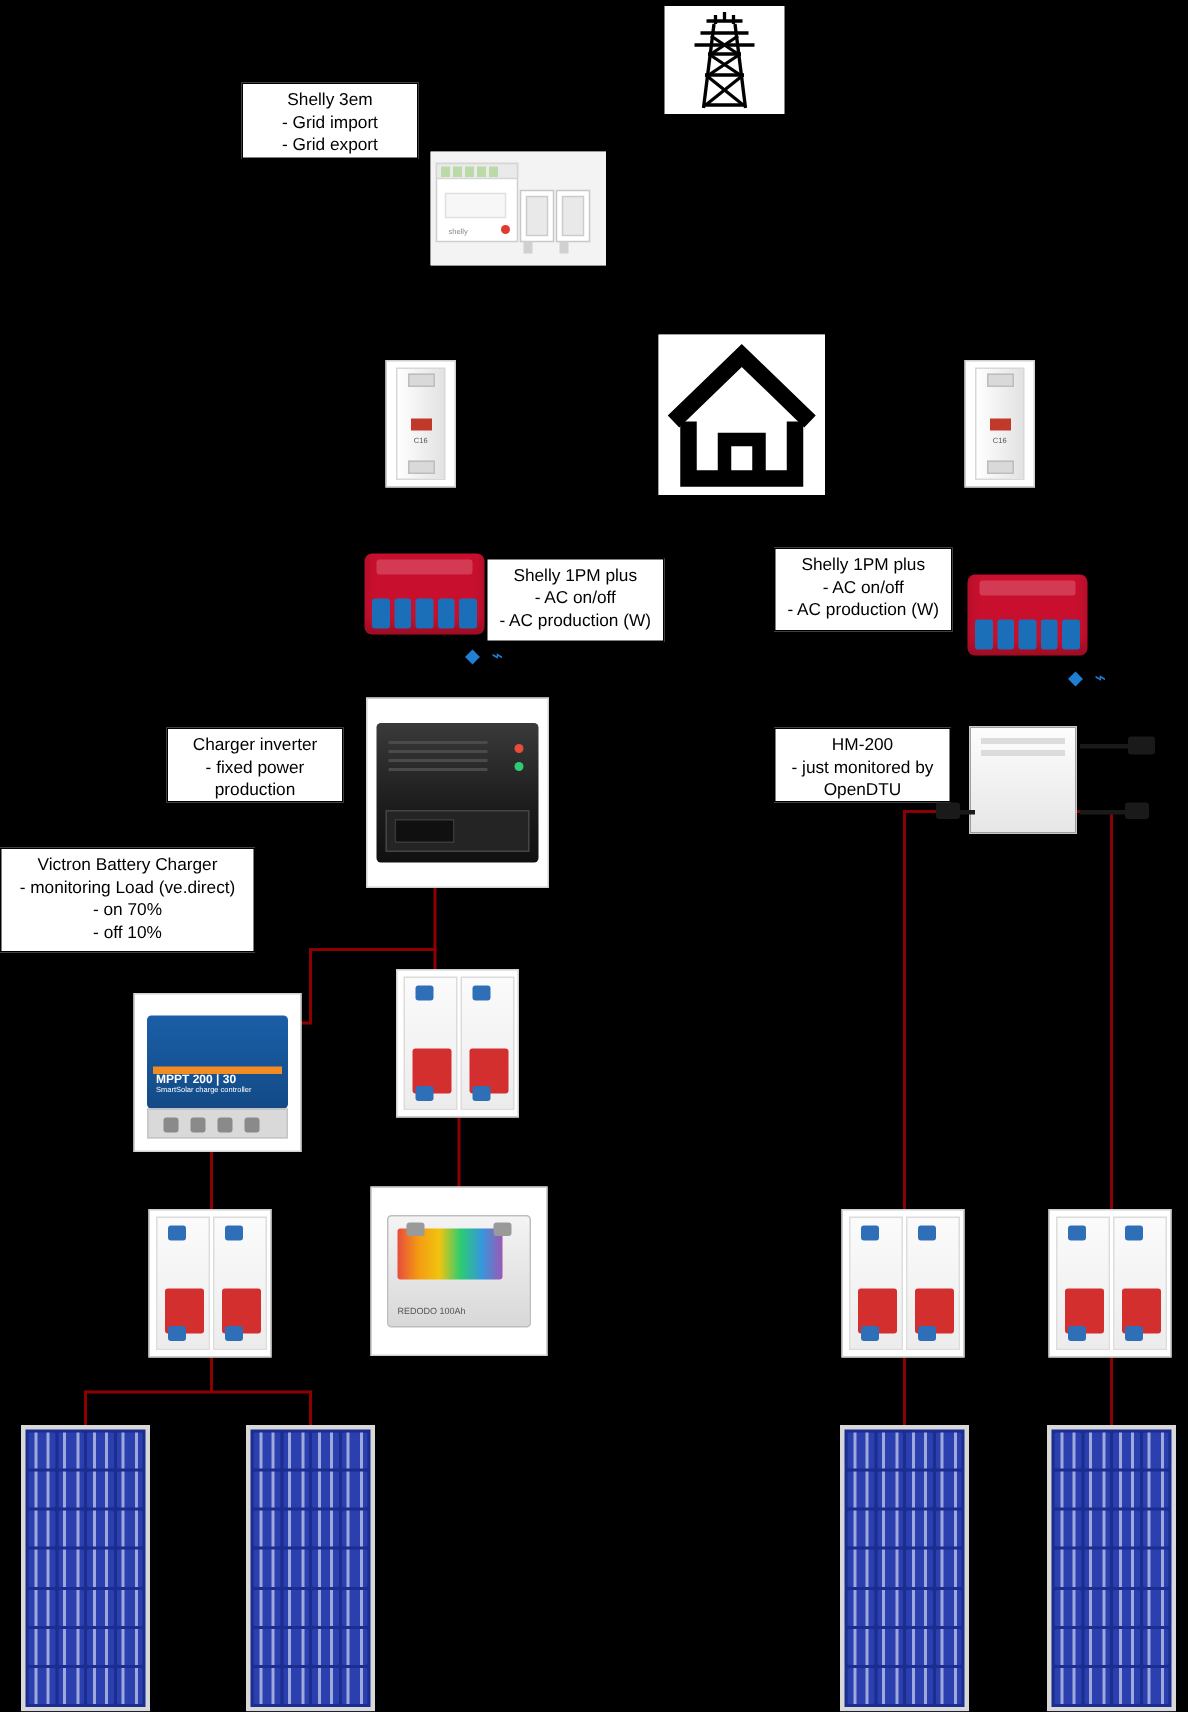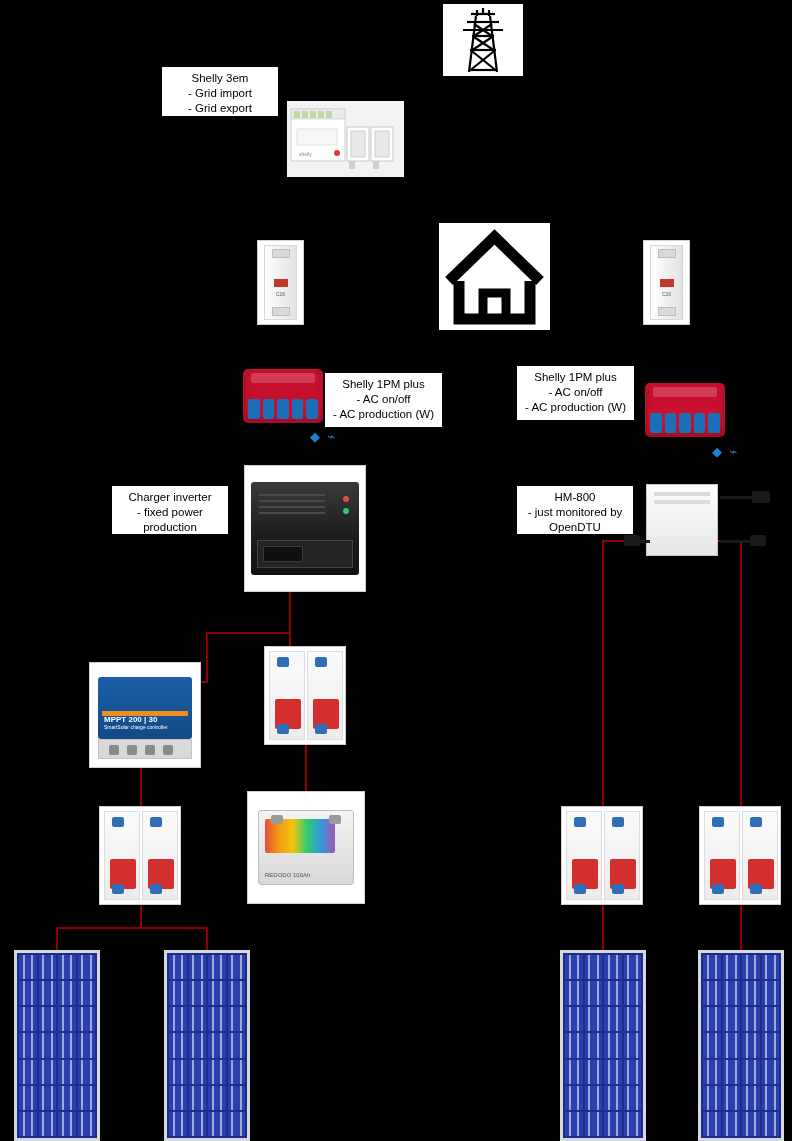--- a/index.html
+++ b/index.html
@@ -350,21 +350,21 @@
         <path d="M49 20 L31 32"></path>
         <path d="M29.5 32 L50.5 46"></path>
         <path d="M50.5 32 L29.5 46"></path>
         <path d="M27.5 46 L52.5 66"></path>
         <path d="M52.5 46 L27.5 66"></path>
         <path d="M26 66 H54"></path>
       </g>
     </svg>
   </div>
 
-  <div class="note" style="left:161px; top:66px; width:118px; height:51px;">Shelly 3em
+  <div class="note" style="left:161px; top:55px; width:118px; height:51px;">Shelly 3em
 - Grid import
 - Grid export</div>
 
   <div class="shelly3em" style="left:287px; top:101px; width:117px; height:76px;">
     <svg width="117" height="76" viewBox="0 0 117 76">
       <rect x="0" y="0" width="117" height="76" fill="#f3f3f3"></rect>
 
       <rect x="4" y="8" width="54" height="52" fill="#ffffff" stroke="#cfcfcf"></rect>
       <rect x="4" y="8" width="54" height="10" fill="#eaeaea" stroke="#d6d6d6"></rect>
       <g fill="#bcd9a8">
@@ -450,35 +450,39 @@
     <div class="vent" style="top:28px;"></div>
     <div class="vent" style="top:34px;"></div>
     <div class="vent" style="top:40px;"></div>
     <div class="vent" style="top:46px;"></div>
     <div class="led" style="right:16px; top:30px;"></div>
     <div class="led" style="right:16px; top:42px; background:#2ecc71;"></div>
     <div style="position:absolute; left:12px; right:12px; top:74px; height:26px; background:#242424; border:1px solid #444;"></div>
     <div style="position:absolute; left:18px; top:80px; width:38px; height:14px; background:#101010; border:1px solid #3a3a3a;"></div>
   </div>
 
-  <div class="note" style="left:516px; top:485px; width:118px; height:50px;">HM-800
+  <div class="note" style="left:516px; top:485px; width:118px; height:50px;">HM-200
 - just monitored by OpenDTU</div>
 
   <div class="hm600" style="left:624px; top:476px; width:145px; height:88px;">
     <div class="body"></div>
     <div style="position:absolute; left:30px; top:16px; width:56px; height:4px; background:#dcdcdc;"></div>
     <div style="position:absolute; left:30px; top:24px; width:56px; height:4px; background:#dcdcdc;"></div>
     <div class="cable" style="left:96px; top:20px; width:42px;"></div>
     <div class="conn" style="left:128px; top:15px; width:18px; height:12px;"></div>
     <div class="cable" style="left:0px; top:64px; width:26px;"></div>
     <div class="conn" style="left:0px; top:59px; width:16px; height:11px;"></div>
     <div class="cable" style="left:96px; top:64px; width:40px;"></div>
     <div class="conn" style="left:126px; top:59px; width:16px; height:11px;"></div>
   </div>
 
+  <div class="note" style="left:0px; top:565px; width:170px; height:70px;">Victron Battery Charger
+- monitoring Load (ve.direct)
+- on 70%
+- off 10%</div>
 
   <div class="mppt" style="left:89px; top:662px; width:112px; height:106px;">
     <div class="blue"></div>
     <div class="txt" style="top:52px;">
       <span>MPPT 200 | 30</span>
       <small>SmartSolar charge controller</small>
     </div>
     <div class="orange" style="top:48px;"></div>
     <div class="base">
       <i style="left:10px;"></i>

